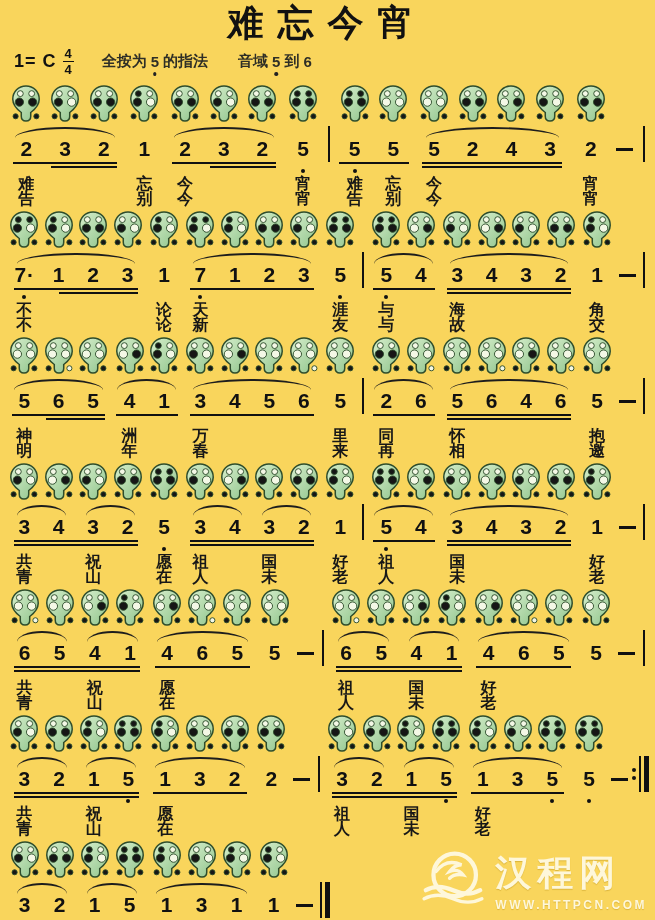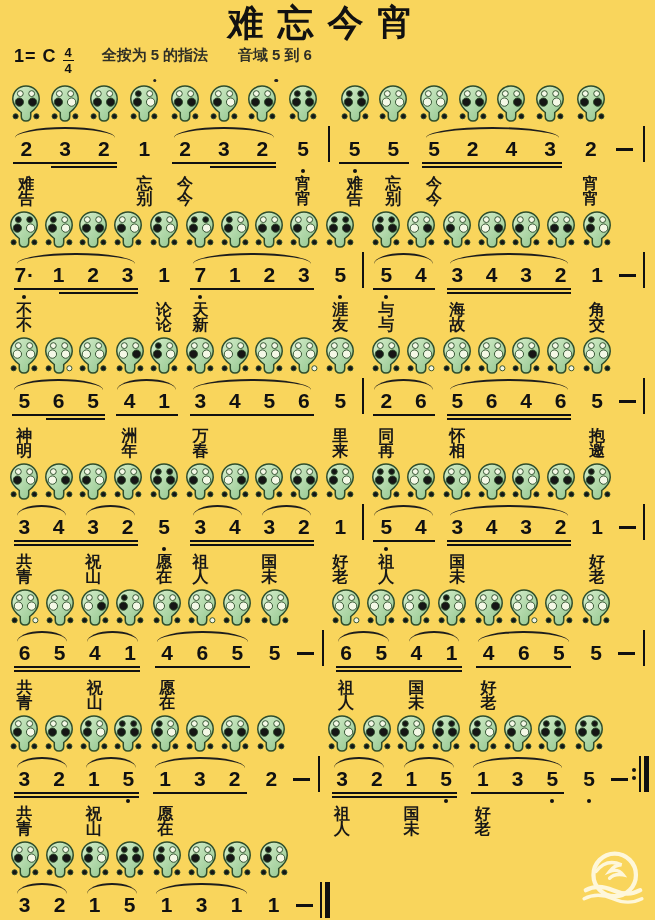--- a/index.html
+++ b/index.html
@@ -7,21 +7,21 @@
     width:655px;height:920px;overflow:hidden;position:relative;
     background:var(--bg,#f9d55c);
     font-family:"Liberation Sans",sans-serif;color:#161616;
   }
   
   .title{
     text-align:center;font-size:36px;font-weight:bold;letter-spacing:14px;
     height:46px;line-height:46px;color:#111;
   }
   .hdr{
-    display:flex;margin:0 8px 6px 14px;height:30px;
+    display:flex;align-items:center;margin:0 8px 6px 14px;height:30px;
     font-weight:bold;color:#2f2f26;font-size:15px;
   }
   .hdr .key{font-size:18px;color:#111;margin-right:6px;letter-spacing:1px;}
   .frac{display:inline-flex;flex-direction:column;align-items:center;line-height:1;font-size:13px;color:#111;margin-right:28px;}
   .frac .ft{border-bottom:1.6px solid #111;padding:0 2px 1px;}
   .frac .fb{padding-top:1px;}
   .hseg{margin-right:4px;}
   .gap{width:26px;}
   .low{position:relative;display:inline-block;}
   .low::after{content:"";position:absolute;left:50%;transform:translateX(-50%);bottom:-6px;width:3.5px;height:3.5px;border-radius:50%;background:#222;}
@@ -1841,13 +1841,17 @@
     </div>
   </div>
 
 <div class="wm">
   <svg viewBox="0 0 80 80" width="68" height="68">
     <circle cx="42" cy="34" r="25" fill="none" stroke="#fffdf0" stroke-width="5"></circle>
     <path d="M20 30 Q32 14 50 22 Q42 22 36 30 Q46 26 52 34 Q42 32 36 38" fill="none" stroke="#fffdf0" stroke-width="4" stroke-linecap="round"></path>
     <path d="M8 52 Q22 44 40 52 T72 52" fill="none" stroke="#fffdf0" stroke-width="5" stroke-linecap="round"></path>
     <path d="M6 62 Q22 54 40 62 T74 62" fill="none" stroke="#fffdf0" stroke-width="4" stroke-linecap="round"></path>
   </svg>
+  <span class="wm-texts">
+    <span class="wm-name">汉程网</span>
+    <span class="wm-url">WWW.HTTPCN.COM</span>
+  </span>
 </div>
 
 </body></html>

